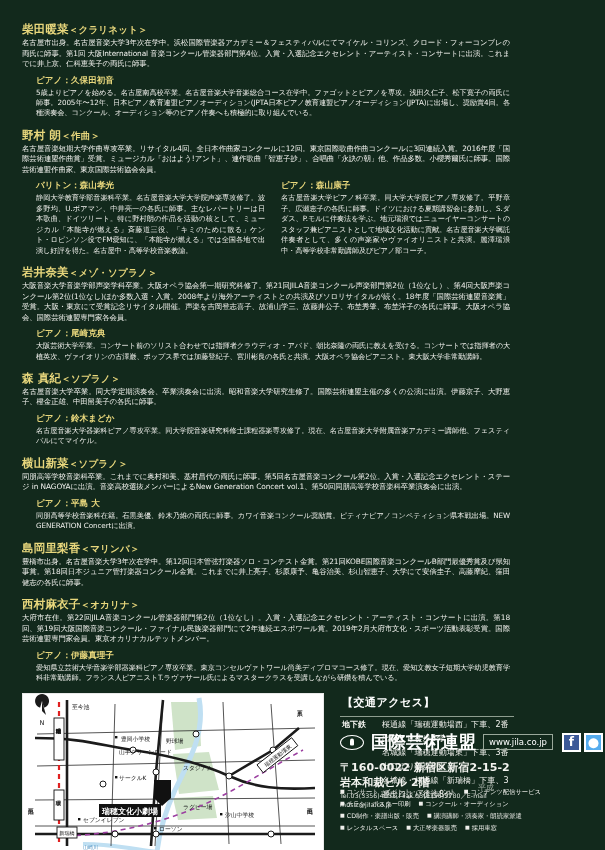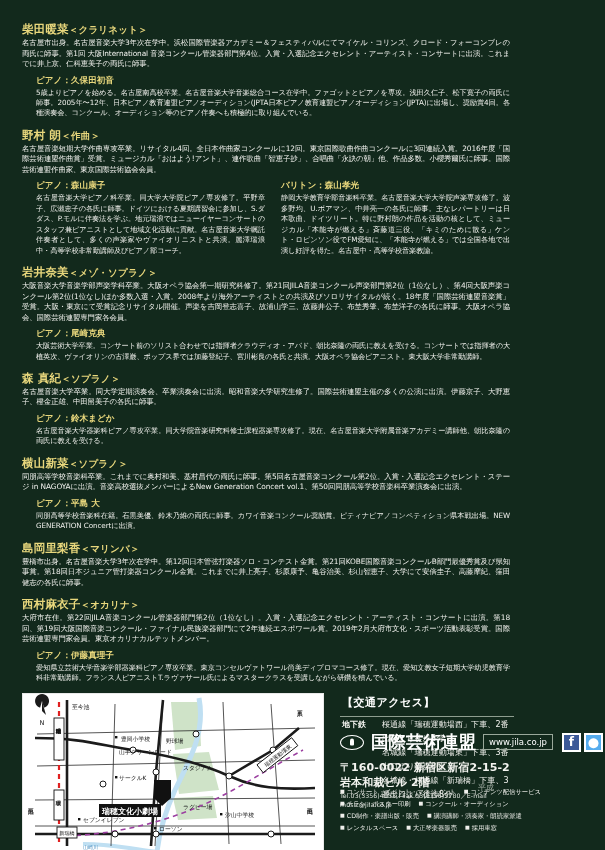--- a/index.html
+++ b/index.html
@@ -240,46 +240,46 @@
             <div class="accomp-head">ピアノ：久保田初音</div>
             <div class="accomp-bio">5歳よりピアノを始める。名古屋南高校卒業。名古屋音楽大学音楽総合コース在学中。ファゴットとピアノを専攻。浅田久仁子、松下寛子の両氏に師事。2005年〜12年、日本ピアノ教育連盟ピアノオーディション(JPTA日本ピアノ教育連盟ピアノオーディション(JPTA)に出場し、奨励賞4回。各種演奏会、コンクール、オーディション等のピアノ伴奏へも積極的に取り組んでいる。</div>
           </div>
         </div>
       </div>
       <div class="perf">
         <div class="perf-head"><span class="nm">野村 朗</span><span class="inst">＜作曲＞</span></div>
         <div class="perf-bio">名古屋音楽短期大学作曲専攻卒業。リサイタル4回。全日本作曲家コンクールに12回。東京国際歌曲作曲コンクールに3回連続入賞。2016年度「国際芸術連盟作曲賞」受賞。ミュージカル「おはよう!アント」、連作歌曲「智恵子抄」、合唱曲「永訣の朝」他、作品多数。小櫻秀爾氏に師事。国際芸術連盟作曲家、東京国際芸術協会会員。</div>
         <div class="accomp-cols">
           <div class="accomp">
+            <div class="accomp-head">バリトン：森山孝光</div>
+            <div class="accomp-bio">静岡大学教育学部音楽科卒業。名古屋音楽大学大学院声楽専攻修了。波多野均、U.ボアマン、中井亮一の各氏に師事。主なレパートリーは日本歌曲、ドイツリート。特に野村朗の作品を活動の核として、ミュージカル「本能寺が燃える」斉藤道三役、「キミのために散る」ケント・ロビンソン役でFM愛知に、「本能寺が燃える」では全国各地で出演し好評を得た。名古屋中・高等学校音楽教諭。</div>
+          </div>
+          <div class="accomp">
             <div class="accomp-head">ピアノ：森山康子</div>
             <div class="accomp-bio">名古屋音楽大学ピアノ科卒業。同大学大学院ピアノ専攻修了。平野章子、広瀬恵子の各氏に師事。ドイツにおける夏期講習会に参加し、S.ダダス、P.モルに伴奏法を学ぶ。地元瑞浪ではニューイヤーコンサートのスタッフ兼ピアニストとして地域文化活動に貢献。名古屋音楽大学嘱託伴奏者として、多くの声楽家やヴァイオリニストと共演。麗澤瑞浪中・高等学校非常勤講師及びピアノ部コーチ。</div>
-          </div>
-          <div class="accomp">
-            <div class="accomp-head">バリトン：森山孝光</div>
-            <div class="accomp-bio">静岡大学教育学部音楽科卒業。名古屋音楽大学大学院声楽専攻修了。波多野均、U.ボアマン、中井亮一の各氏に師事。主なレパートリーは日本歌曲、ドイツリート。特に野村朗の作品を活動の核として、ミュージカル「本能寺が燃える」斉藤道三役、「キミのために散る」ケント・ロビンソン役でFM愛知に、「本能寺が燃える」では全国各地で出演し好評を得た。名古屋中・高等学校音楽教諭。</div>
           </div>
         </div>
       </div>
       <div class="perf">
         <div class="perf-head"><span class="nm">岩井奈美</span><span class="inst">＜メゾ・ソプラノ＞</span></div>
         <div class="perf-bio">大阪音楽大学音楽学部声楽学科卒業。大阪オペラ協会第一期研究科修了。第21回JILA音楽コンクール声楽部門第2位（1位なし）、第4回大阪声楽コンクール第2位(1位なし)ほか多数入選・入賞。2008年より海外アーティストとの共演及びソロリサイタルが続く。18年度「国際芸術連盟音楽賞」受賞。大阪・東京にて受賞記念リサイタル開催。声楽を吉岡登志喜子、故浦山学三、故藤井公子、布埜秀肇、布埜洋子の各氏に師事。大阪オペラ協会、国際芸術連盟専門家各会員。</div>
         <div class="accomp-wrap">
           <div class="accomp">
             <div class="accomp-head">ピアノ：尾崎克典</div>
             <div class="accomp-bio">大阪芸術大学卒業。コンサート前のソリスト合わせでは指揮者クラウディオ・アバド、朝比奈隆の両氏に教えを受ける。コンサートでは指揮者の大植英次、ヴァイオリンの古澤巌、ポップス界では加藤登紀子、宮川彬良の各氏と共演。大阪オペラ協会ピアニスト。東大阪大学非常勤講師。</div>
           </div>
         </div>
       </div>
       <div class="perf">
         <div class="perf-head"><span class="nm">森 真紀</span><span class="inst">＜ソプラノ＞</span></div>
         <div class="perf-bio">名古屋音楽大学卒業。同大学定期演奏会、卒業演奏会に出演。昭和音楽大学研究生修了。国際芸術連盟主催の多くの公演に出演。伊藤京子、大野恵子、橙金正雄、中田留美子の各氏に師事。</div>
         <div class="accomp-wrap">
           <div class="accomp">
             <div class="accomp-head">ピアノ：鈴木まどか</div>
-            <div class="accomp-bio">名古屋音楽大学器楽科ピアノ専攻卒業。同大学院音楽研究科修士課程器楽専攻修了。現在、名古屋音楽大学附属音楽アカデミー講師他、朝比奈隆の両氏に教えを受ける。</div>
+            <div class="accomp-bio">名古屋音楽大学器楽科ピアノ専攻卒業。同大学院音楽研究科修士課程器楽専攻修了。現在、名古屋音楽大学附属音楽アカデミー講師他、フェスティバルにてマイケル。</div>
           </div>
         </div>
       </div>
       <div class="perf">
         <div class="perf-head"><span class="nm">横山新菜</span><span class="inst">＜ソプラノ＞</span></div>
         <div class="perf-bio">同朋高等学校音楽科卒業。これまでに奥村和美、基村昌代の両氏に師事。第5回名古屋音楽コンクール第2位。入賞・入選記念エクセレント・ステージ in NAGOYAに出演。音楽高校選抜メンバーによるNew Generation Concert vol.1、第50回同朋高等学校音楽科卒業演奏会に出演。</div>
         <div class="accomp-wrap">
           <div class="accomp">
             <div class="accomp-head">ピアノ：平島 大</div>
             <div class="accomp-bio">同朋高等学校音楽科在籍。石黒美優、鈴木乃維の両氏に師事。カワイ音楽コンクール奨励賞。ピティナピアノコンペティション県本戦出場。NEW GENERATION Concertに出演。</div>

